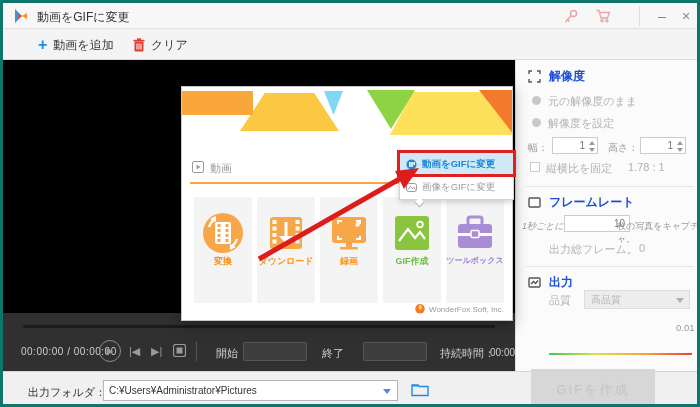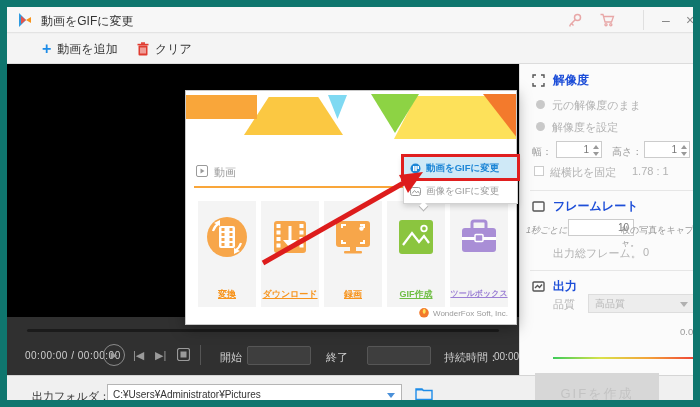--- a/index.html
+++ b/index.html
@@ -1,17 +1,17 @@
 <!DOCTYPE html>
 <html><head>
 <meta charset="utf-8">
 <style>
   * { margin:0; padding:0; box-sizing:border-box; }
   html,body { width:700px; height:407px; font-family:"Liberation Sans","DejaVu Sans",sans-serif; }
-  .window { position:relative; width:700px; height:407px; background:#f0f0f0; border:7px solid #0f766e; overflow:hidden; }
+  .window { position:relative; width:700px; height:407px; background:#f0f0f0; border:3px solid #0f766e; overflow:hidden; }
 
   
   .titlebar { position:absolute; left:0; top:0; width:100%; height:26px; background:#f7f7f7; border-bottom:1px solid #e3e3e3; }
   .app-logo { position:absolute; left:10px; top:5px; width:16px; height:16px; }
   .app-title { position:absolute; left:34px; top:6px; font-size:12px; color:#333; }
   .tb-icon { position:absolute; top:5px; width:16px; height:16px; color:#e8a7a7; }
   .win-btn { position:absolute; top:2px; width:22px; height:22px; text-align:center; line-height:22px; color:#888; font-size:14px; }
   .tb-sep { position:absolute; left:636px; top:3px; width:1px; height:20px; background:#e0e0e0; }
 
   
@@ -56,21 +56,21 @@
 
   
   .popup { position:absolute; left:178px; top:83px; width:332px; height:235px; background:#fff; border:1px solid #c9c9c9; box-shadow:0 3px 14px rgba(0,0,0,0.35); z-index:10; }
   .banner { position:absolute; left:0; top:0; width:330px; height:48px; overflow:hidden; background:#fff; }
   .shape { position:absolute; }
   .sec-row { position:absolute; left:10px; top:74px; display:flex; gap:6px; font-size:11px; color:#9a9a9a; }
   .orange-rule { position:absolute; left:8px; top:95px; width:316px; height:2px; background:#f9a63a; }
   .tiles { position:absolute; left:12px; top:110px; display:flex; gap:5px; }
   .tile { width:58px; height:106px; background:#f4f4f4; display:flex; flex-direction:column; align-items:center; cursor:pointer; }
   .tile-icon { margin-top:14px; width:44px; height:44px; }
-  .tile-label { margin-top:29px; font-size:9px; font-weight:bold; white-space:nowrap;text-decoration:underline; }
+  .tile-label { margin-top:0; font-size:9px; font-weight:bold; white-space:nowrap; }
   .c-orange { color:#f7941d; } .c-green { color:#6fbe44; } .c-purple { color:#9b7fd4; }
   .brand { position:absolute; right:8px; bottom:6px; display:flex; align-items:flex-end; gap:4px; font-size:8px; color:#9a9a9a; }
 
   
   .menu { position:absolute; left:396px; top:149px; width:115px; background:#fff; border:1px solid #d2d2d2; box-shadow:0 2px 6px rgba(0,0,0,0.18); z-index:15; }
   .menu-item { height:23px; display:flex; align-items:center; gap:5px; padding-left:6px; font-size:9.5px; cursor:pointer; }
   .menu-item.active { background:#cfe9f7; color:#1d86d6; font-weight:bold; }
   .menu-item.idle { color:#9a9a9a; }
   .menu-caret { position:absolute; left:413px; top:196px; width:7px; height:7px; border-right:1px solid #b5b5b5; border-bottom:1px solid #b5b5b5; transform:rotate(45deg); z-index:15; background:#fff; }
   .red-box { position:absolute; left:394px; top:147px; width:119px; height:27px; border:3px solid #e01f1f; z-index:20; pointer-events:none; }

